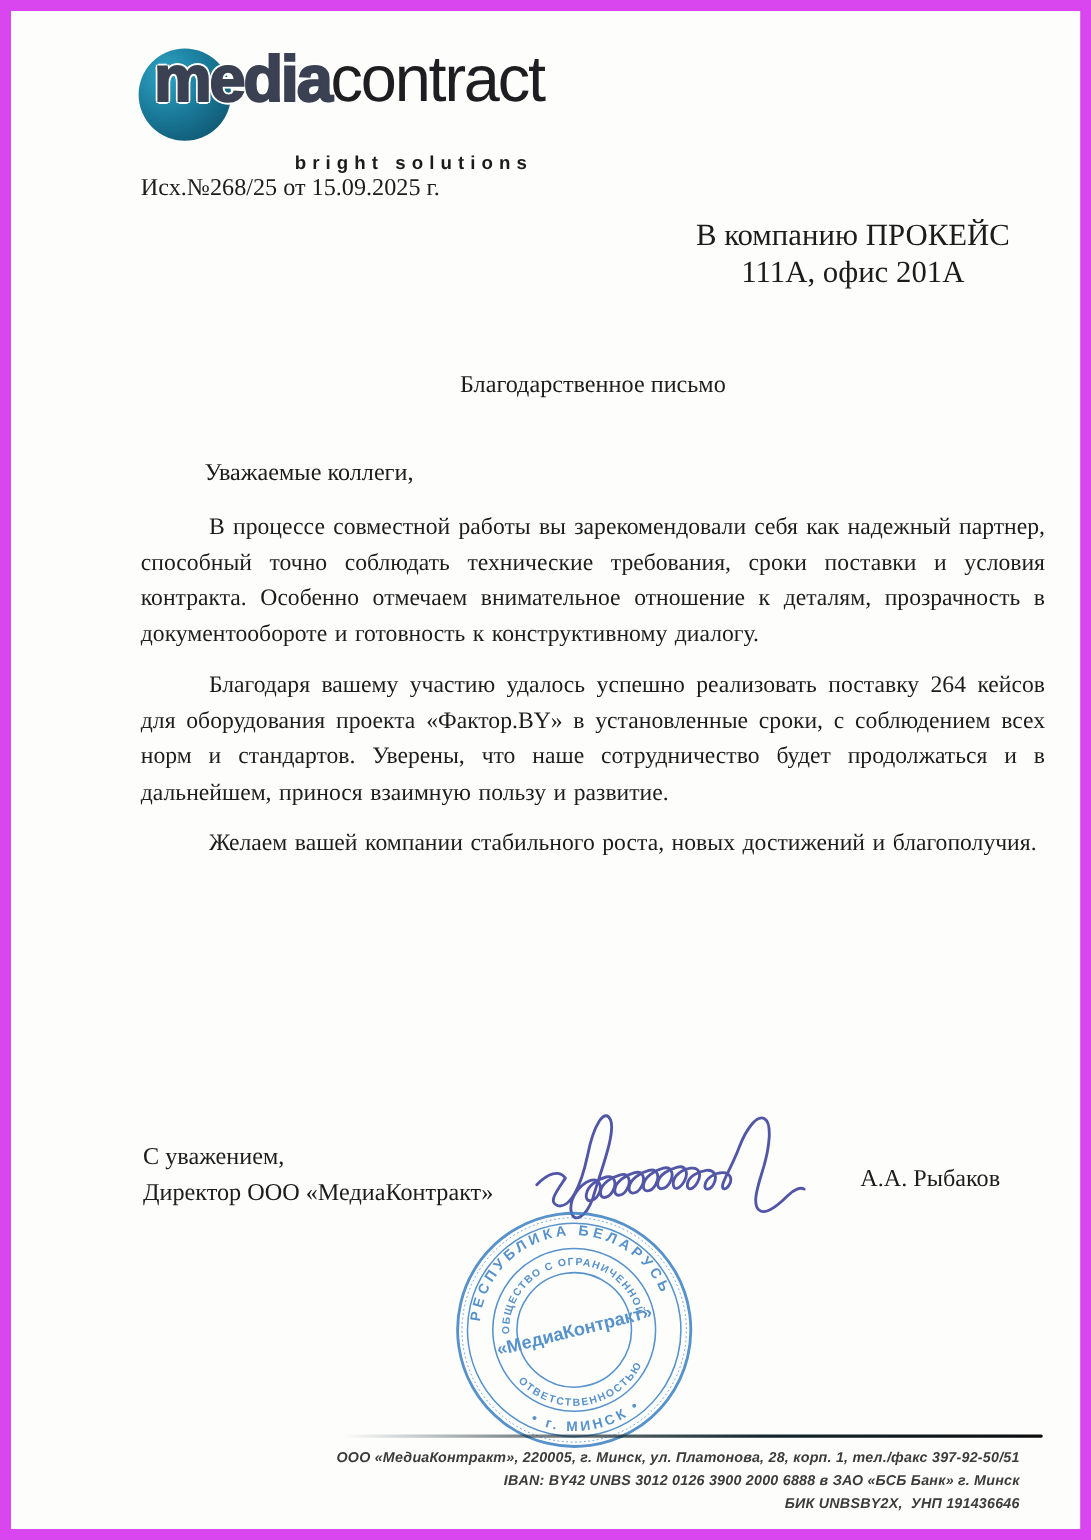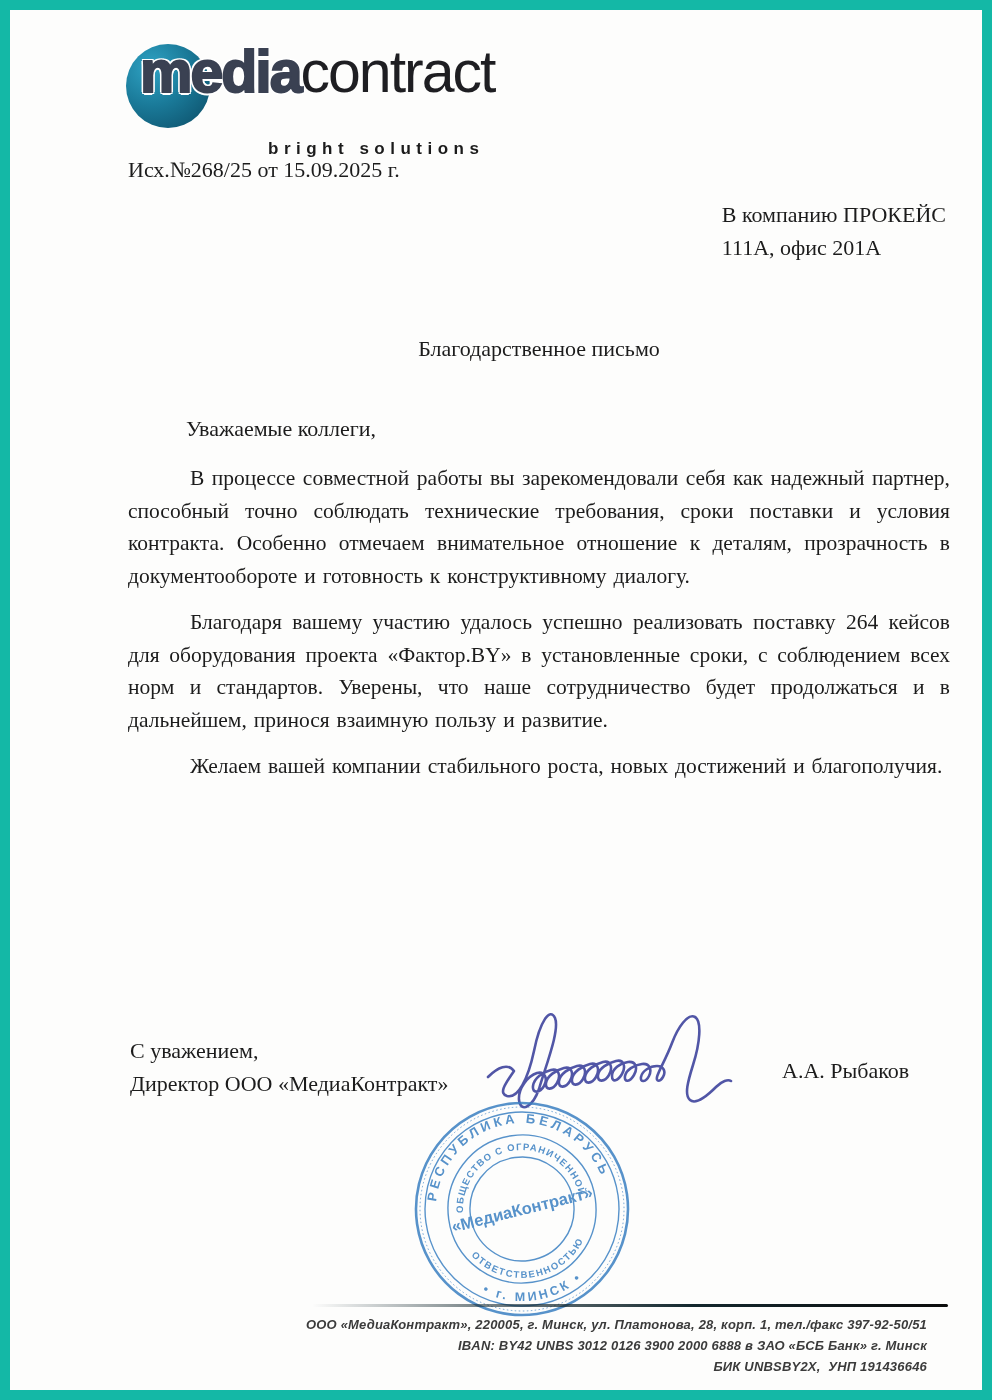--- a/index.html
+++ b/index.html
@@ -1,21 +1,21 @@
 <!DOCTYPE html>
 <html><head>
 <meta charset="utf-8">
 <style>
   html,body{margin:0;padding:0;background:#e8e8e8;}
   .page{
     position:relative;
     width:992px;height:1400px;
     box-sizing:border-box;
     background:#fdfdfc;
-    border:10px solid #14b8a6;
+    border:10px solid #d946ef;
     outline:1px solid #9a9a9a;
     margin:0 auto;
     overflow:hidden;
     font-family:"Liberation Serif", serif;
     color:#1c1c1c;
   }
   
   .logo{position:absolute;left:116px;top:26px;width:360px;height:96px;font-family:"Liberation Sans",sans-serif;}
   .logo-circle{
     position:absolute;left:0;top:8px;width:84px;height:84px;border-radius:50%;
@@ -25,21 +25,21 @@
   .logo-media{
     font-size:59px;font-weight:bold;color:#3a4152;
     -webkit-text-stroke:2px #3a4152;
     text-shadow:2.5px 0 0 #fff,-2.5px 0 0 #fff,0 2.5px 0 #fff,0 -2.5px 0 #fff,
                 2px 2px 0 #fff,-2px -2px 0 #fff,2px -2px 0 #fff,-2px 2px 0 #fff;
   }
   .logo-contract{font-size:59px;font-weight:normal;color:#1e1e22;letter-spacing:-2px;}
   .logo-tagline{position:absolute;left:142px;top:72px;font-size:17px;font-weight:bold;letter-spacing:5.5px;color:#1b1b1b;white-space:nowrap;margin-top:31px;}
   
   .ref-line{position:absolute;left:118px;top:147px;font-size:22px;}
-  .recipient{position:absolute;right:36px;top:188px;text-align:left;font-size:22px;line-height:33px;}
+  .recipient{position:absolute;right:64px;top:188px;text-align:center;font-size:28px;line-height:33px;}
   .title{position:absolute;left:118px;top:326px;width:822px;text-align:center;font-size:22px;}
   .salutation{position:absolute;left:176px;top:406px;font-size:22px;}
   .bodytext{position:absolute;left:118px;top:452px;width:822px;}
   .bodytext p{
     margin:0 0 14px 0;font-size:21.5px;line-height:32.5px;
     text-align:justify;text-indent:62px;word-spacing:1.5px;
   }
   .closing-left{position:absolute;left:120px;top:1024px;font-size:22px;line-height:33px;}
   .closing-name{position:absolute;left:772px;top:1048px;font-size:22px;}
   

